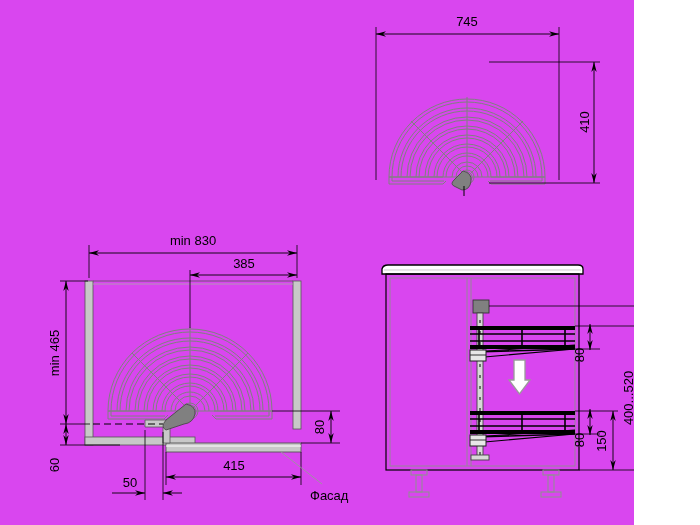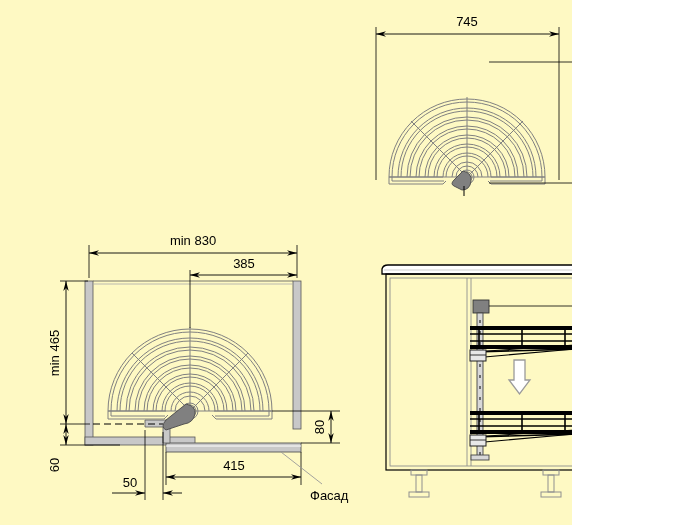--- a/index.html
+++ b/index.html
@@ -3,23 +3,23 @@
 <meta charset="utf-8">
 <style>
   * { box-sizing: border-box; }
   html, body {
     margin: 0; padding: 0;
     background: #ffffff;
     font-family: "Liberation Sans", sans-serif;
   }
   #sheet {
     position: relative;
-    width: 572px;
+    width: 634px;
     height: 525px;
-    background: #fef9c3;
+    background: #d946ef;
     overflow: hidden;
   }
   #sheet svg { display: block; }
   .dimtext {
     font-family: "Liberation Sans", sans-serif;
     font-size: 13px;
     fill: #000000;
   }
   .labeltext {
     font-family: "Liberation Sans", sans-serif;

